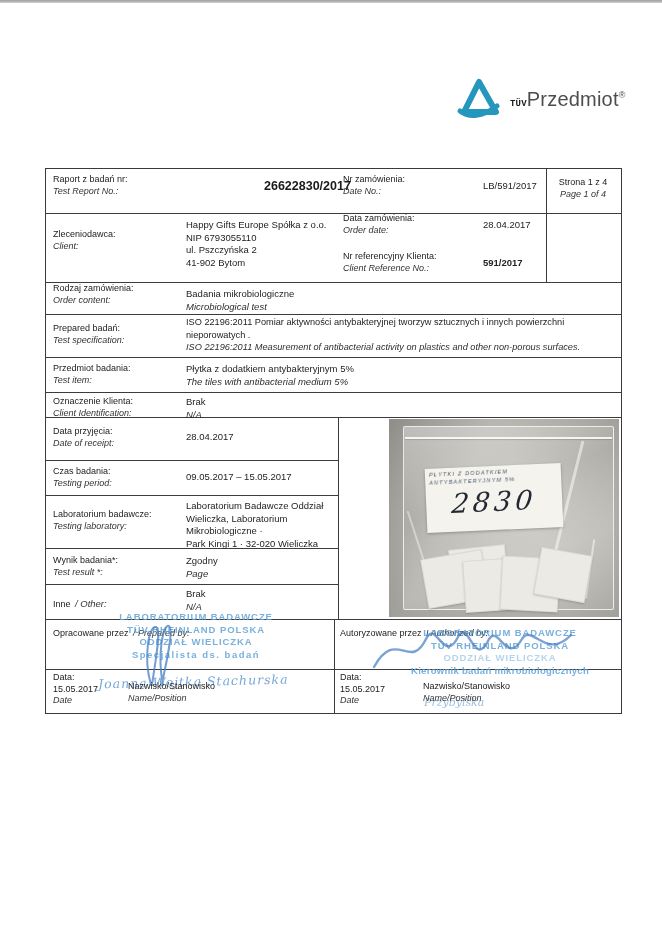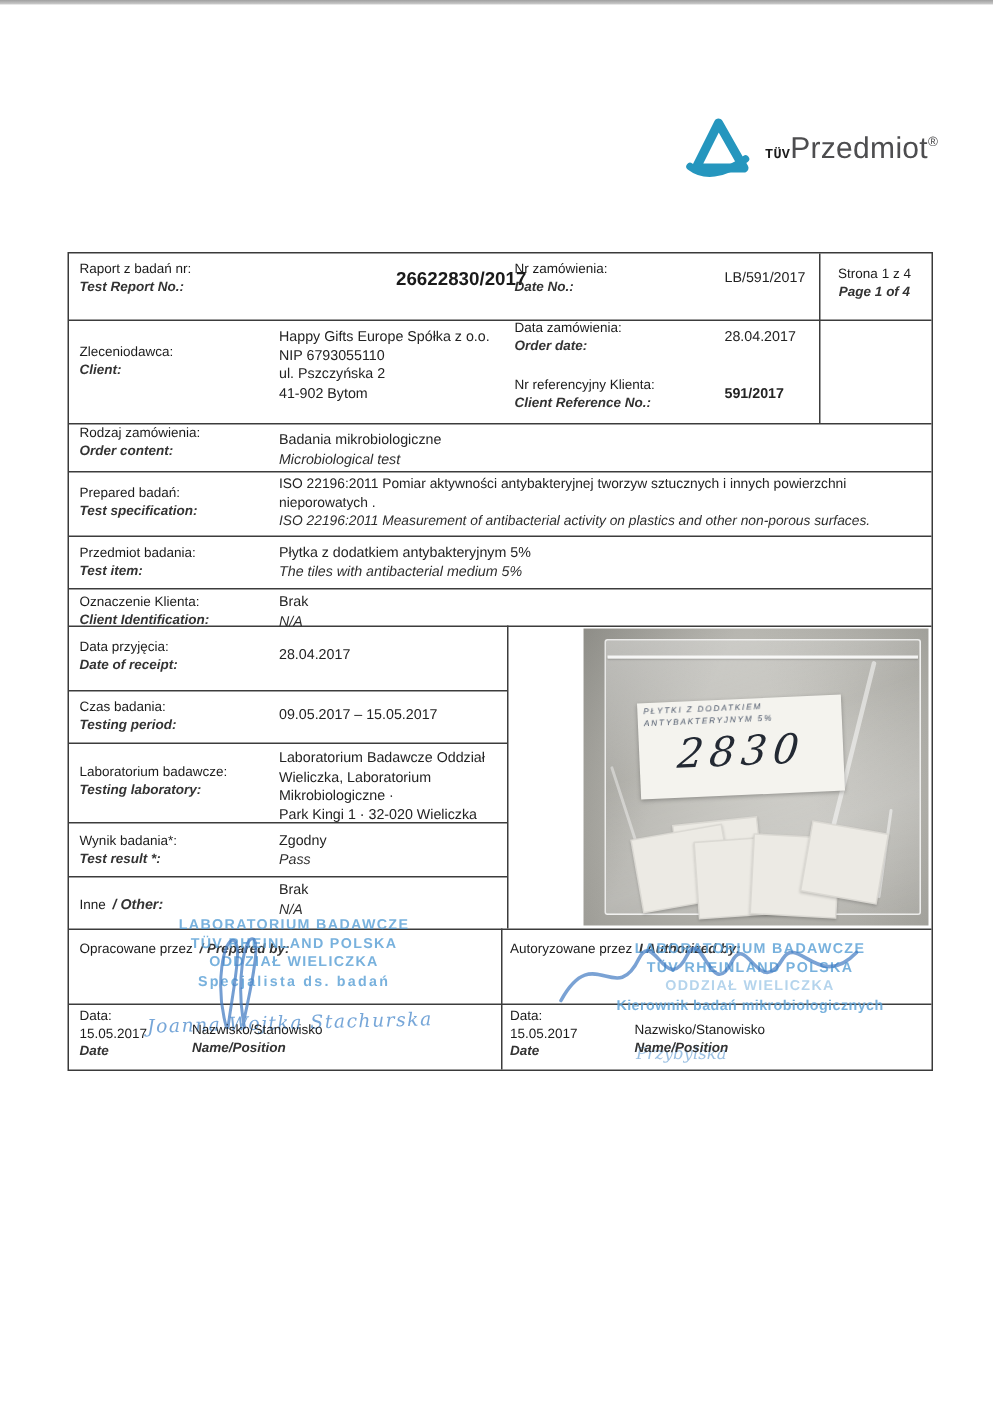--- a/index.html
+++ b/index.html
@@ -16,21 +16,21 @@
   .logo-text .r{font-weight:500;}
   .logo-text sup{font-size:9px;}
   
   .doc-table{position:absolute;left:45px;top:168px;width:575px;height:544px;
     border:1.7px solid #3a3a3a;box-sizing:content-box;}
   .hline,.vline{position:absolute;background:#3c3c3c;}
   .hline{height:1.4px;}
   .vline{width:1.4px;}
   .cell{position:absolute;}
   .b{font-weight:normal;font-size:9px;line-height:11.5px;color:#1b1b1b;}
-  .i{font-style:italic;font-size:9px;line-height:11.5px;color:#333;font-weight:bold;}
+  .i{font-style:italic;font-size:9px;line-height:11.5px;color:#333;font-weight:normal;}
   .v{font-size:9.5px;line-height:12.5px;color:#232323;}
   .vi{font-size:9.5px;line-height:12.5px;color:#2e2e2e;font-style:italic;}
   .big{font-weight:bold;font-size:12.5px;color:#1a1a1a;}
   .inline{display:inline;}
   
   .stamp{position:absolute;text-align:center;color:rgba(96,163,215,.85);
     font-weight:bold;font-size:9.5px;line-height:12.5px;letter-spacing:.9px;
     filter:blur(.35px);pointer-events:none;}
   .script{position:absolute;font-family:"DejaVu Serif",serif;font-style:italic;
     color:rgba(84,144,206,.8);pointer-events:none;white-space:nowrap;}
@@ -185,21 +185,21 @@
     <div>Mikrobiologiczne ·</div>
     <div>Park Kingi 1 · 32-020 Wieliczka</div>
   </div>
 
   <div class="cell" style="left:7px;top:386px;">
     <div class="b">Wynik badania*:</div>
     <div class="i">Test result *:</div>
   </div>
   <div class="cell" style="left:140px;top:386px;">
     <div class="v">Zgodny</div>
-    <div class="vi">Pass</div>
+    <div class="vi">Page</div>
   </div>
 
   <div class="cell" style="left:7px;top:424px;">
     <span class="b inline">Inne</span>
     <span class="i inline" style="font-size:9.5px;">/ Other:</span>
   </div>
   <div class="cell" style="left:140px;top:419px;">
     <div class="v">Brak</div>
     <div class="vi">N/A</div>
   </div>

